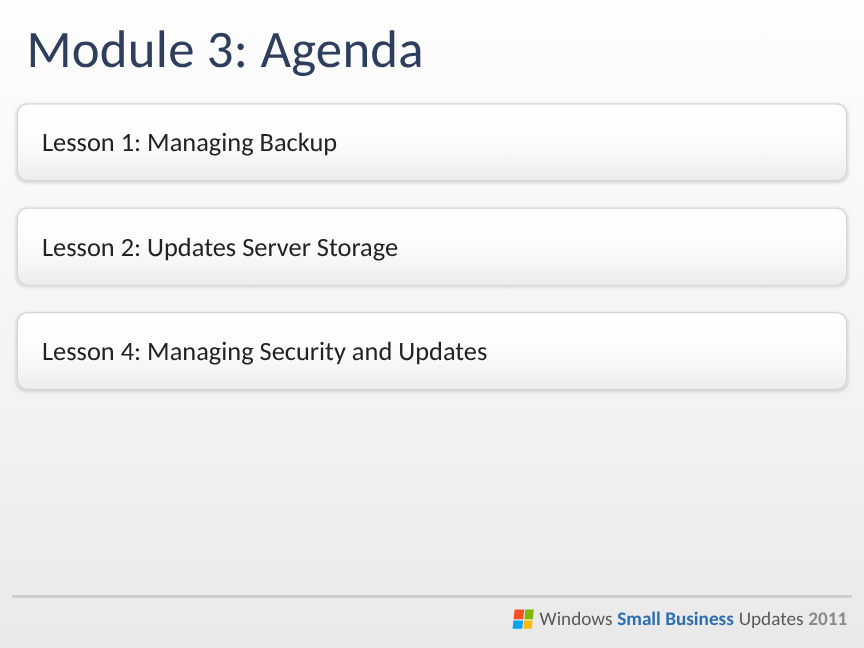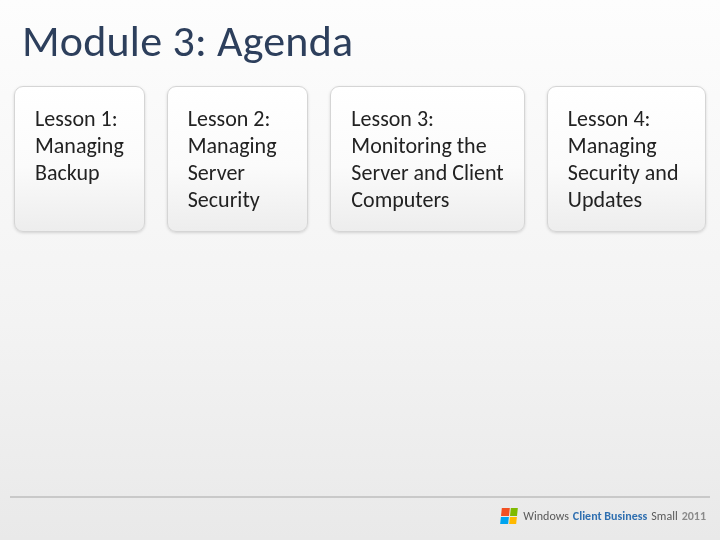--- a/index.html
+++ b/index.html
@@ -11,21 +11,21 @@
   }
   .title {
     font-size: 44px;
     font-weight: 400;
     color: #2d3f5c;
     padding: 14px 0 18px 22px;
     letter-spacing: 0.2px;
   }
   .lessons {
     display: flex;
-    flex-direction: row;
+    flex-direction: column;
     gap: 22px;
     padding: 0 14px;
   }
   .lesson {
     background: linear-gradient(to bottom, #ffffff 0%, #fbfbfb 55%, #ededed 100%);
     border: 1px solid #d5d5d5;
     border-radius: 9px;
     box-shadow: 0 1px 3px rgba(0,0,0,0.15), inset 0 1px 0 #ffffff;
     padding: 18px 20px;
     font-size: 22px;
@@ -44,21 +44,21 @@
     content: "";
     position: absolute;
     left: 10px; right: 10px; top: 0;
     height: 2px;
     background: #c9c9c9;
   }
   .brand {
     display: flex;
     align-items: center;
     gap: 6px;
-    font-size: 12px;
+    font-size: 16px;
     color: #5a5a5a;
   }
   .flag {
     width: 16px; height: 16px;
     display: grid;
     grid-template-columns: 1fr 1fr;
     grid-template-rows: 1fr 1fr;
     gap: 1px;
     transform: skewX(-6deg);
   }
@@ -75,38 +75,35 @@
 </head>
 <body>
 
 <h1 class="title">Module 3: Agenda</h1>
 
 <div class="lessons">
   <div class="lesson">
     <span>Lesson 1: Managing Backup</span>
   </div>
   <div class="lesson">
-    <span>Lesson 2: Managing Server Security</span>
-  </div>
-  <div class="lesson">
-    <span>Lesson 3: Monitoring the Server and Client Computers</span>
+    <span>Lesson 2: Updates Server Storage</span>
   </div>
   <div class="lesson">
     <span>Lesson 4: Managing Security and Updates</span>
   </div>
 </div>
 
 <div class="footer">
   <div class="brand">
     <div class="flag">
       <span></span>
         <span></span>
         <span></span>
         <span></span>
     </div>
     <div class="brand-text">
       <span class="brand-win">Windows</span>
-      <span class="brand-sbs">Client Business</span>
-      <span class="brand-srv">Small</span>
+      <span class="brand-sbs">Small Business</span>
+      <span class="brand-srv">Updates</span>
       <span class="brand-year">2011</span>
     </div>
   </div>
 </div>
 
 </body></html>

